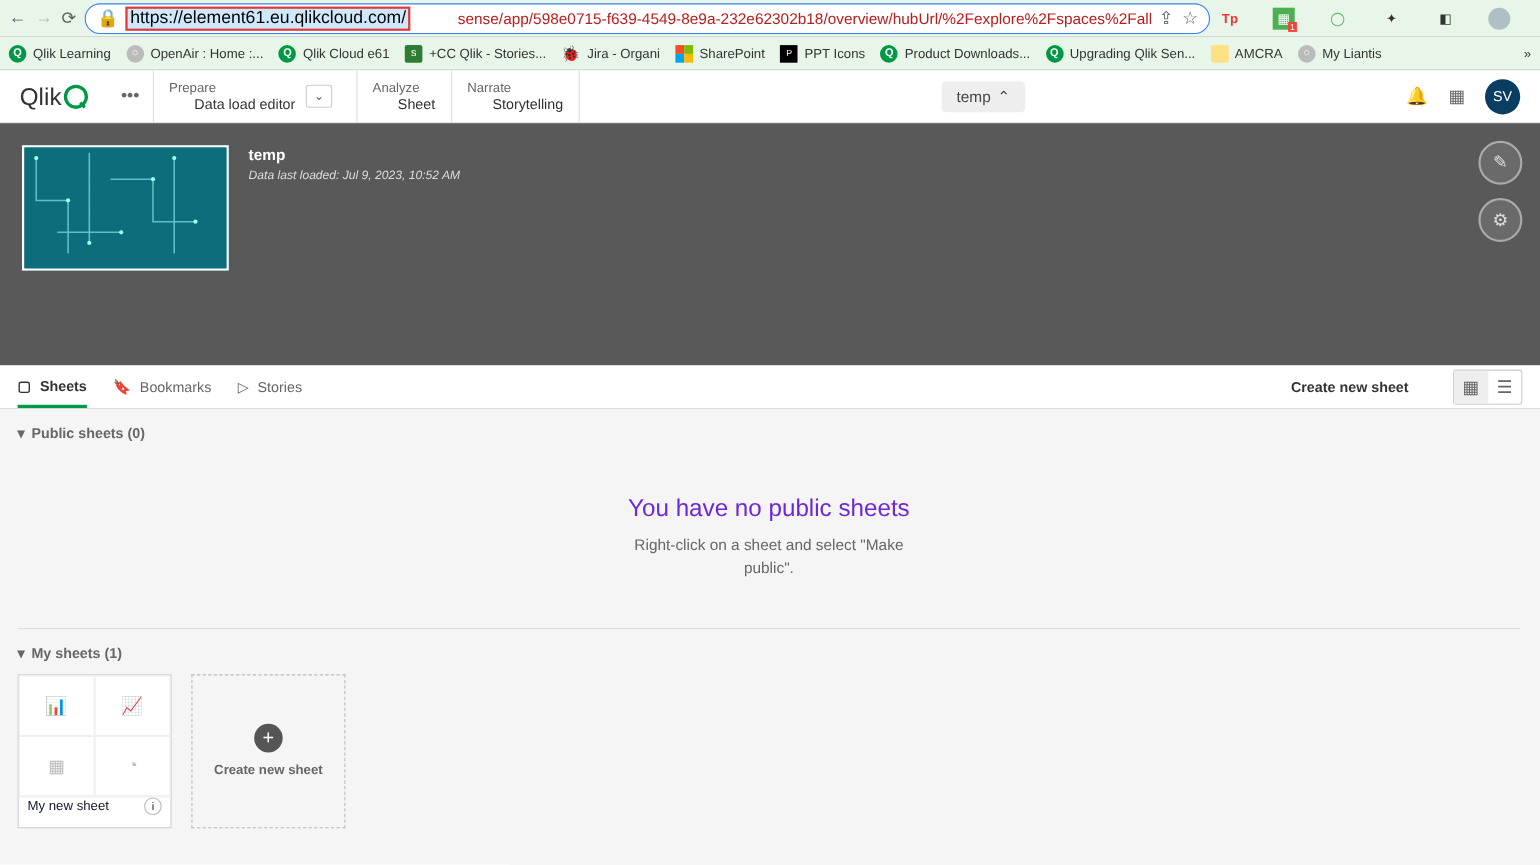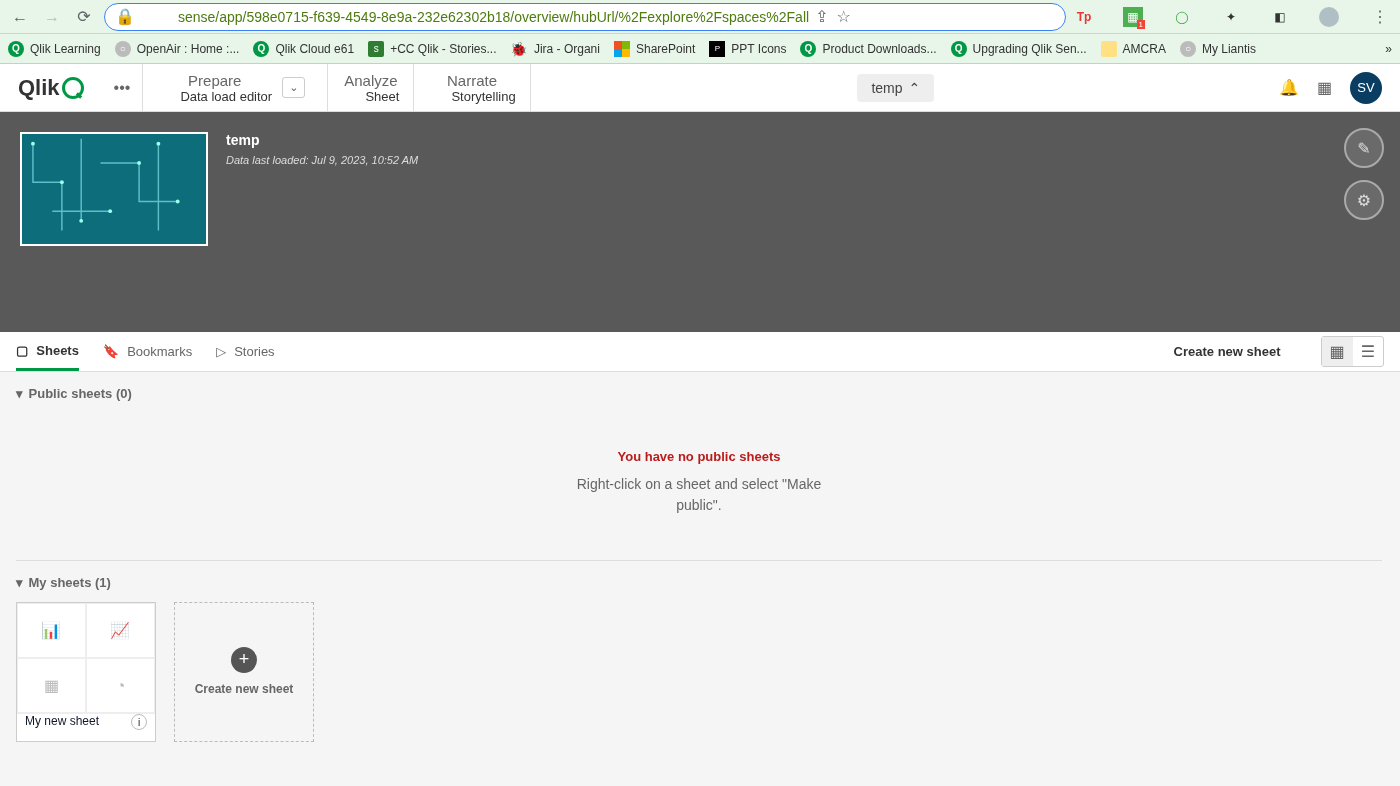--- a/index.html
+++ b/index.html
@@ -2,44 +2,44 @@
 <html><head>
 <meta charset="utf-8">
 <style>
 * { margin: 0; padding: 0; box-sizing: border-box; font-family: -apple-system, BlinkMacSystemFont, "Segoe UI", Arial, sans-serif; }
 body { width: 1400px; height: 786px; overflow: hidden; background: #fff; }
 .browser-chrome { height: 34px; background: #e8f5e9; display: flex; align-items: center; padding: 0 8px; gap: 8px; border-bottom: 1px solid #d0d0d0; }
 .nav-btn { width: 24px; height: 24px; display: flex; align-items: center; justify-content: center; color: #5f6368; }
 .url-bar-wrap { flex: 1; height: 28px; background: #fff; border: 1px solid #3b82f6; border-radius: 14px; display: flex; align-items: center; padding: 0 10px; gap: 6px; }
 .lock-icon { color: #555; }
 .url-highlight { background: #cfe8fc; border: 2px solid #e53935; color: #000; padding: 0 2px; }
-.url-rest { color: #4d7c0f; font-size: 14px; white-space: nowrap; overflow: hidden; margin-left: 37px; }
+.url-rest { color: #b91c1c; font-size: 14px; white-space: nowrap; overflow: hidden; margin-left: 37px; }
 .url-end-icons { display: flex; gap: 8px; color: #5f6368; }
 .browser-actions { display: flex; gap: 29px; align-items: center; }
 .ext-icon { width: 20px; height: 20px; display:flex; align-items:center; justify-content:center; font-size:12px; }
 .avatar-sm { width:20px; height:20px; border-radius:50%; background:#b0bec5; }
 
 .bookmarks-bar { height: 30px; background: #e8f5e9; display: flex; align-items: center; padding: 0 8px; gap: 14px; border-bottom: 1px solid #ccc; overflow:hidden; }
 .bk-item { display: flex; align-items: center; gap: 6px; font-size: 12px; color: #333; white-space: nowrap; }
 .bk-dot { width: 16px; height: 16px; border-radius: 50%; display:flex; align-items:center; justify-content:center; font-size:10px; font-weight:bold; }
 .green-dot { background: #009845; color: #fff; }
 .grey-dot { background: #bbb; color:#fff; }
 .sp-sq { width:16px;height:16px;background:#2f7d32;color:#fff;font-size:10px;display:flex;align-items:center;justify-content:center;border-radius:2px;}
 .ms-sq { width:16px;height:16px; display:grid; grid-template-columns:1fr 1fr; grid-template-rows:1fr 1fr;}
 .ms-sq div:nth-child(1){background:#f25022;} .ms-sq div:nth-child(2){background:#7fba00;} .ms-sq div:nth-child(3){background:#00a4ef;} .ms-sq div:nth-child(4){background:#ffb900;}
 .ppt-sq { width:16px;height:16px;background:#000;color:#fff;font-size:8px;display:flex;align-items:center;justify-content:center;}
 .folder-sq{width:16px;height:16px;background:#ffe082;border-radius:2px;}
 
 .app-header { height: 48px; background: #fff; border-bottom: 1px solid #ddd; display: flex; align-items: stretch; }
-.qlik-logo { padding: 0 18px; display: flex; align-items: center; font-weight: bold; font-size: 22px; color: #333; }
+.qlik-logo { padding: 0 18px; display: flex; align-items: center; font-weight: normal; font-size: 22px; color: #333; }
 .qlik-q { width: 22px; height: 22px; border: 3px solid #009845; border-radius: 50%; margin-left: 2px; position:relative;}
 .qlik-q:after{content:'';position:absolute;width:6px;height:3px;background:#009845;bottom:-1px;right:-1px;transform:rotate(45deg);}
 .more-dots { padding: 0 12px; display: flex; align-items: center; color:#666; border-right:1px solid #ddd;}
 .header-section { padding: 6px 14px; display:flex; flex-direction:column; justify-content:center; border-right:1px solid #ddd;}
-.hs-label { font-size: 15px; color: #666; text-align: center; }
+.hs-label { font-size: 12px; color: #666; }
 .hs-value { font-size: 13px; color: #333; font-weight: 500; margin-left: 23px; }
 .header-flex { flex:1; display:flex; align-items:center; justify-content:center;}
 .app-pill { background:#eee; border-radius:4px; padding:6px 14px; font-size:14px; font-weight:500; color:#444; display:flex; align-items:center; gap:6px;}
 .header-actions { display:flex; align-items:center; gap:18px; padding:0 18px;}
 .hdr-icon { color:#666; }
 .user-avatar { width:32px;height:32px;border-radius:50%;background:#0a3d62;color:#fff;display:flex;align-items:center;justify-content:center;font-size:13px;font-weight:500;}
 
 .hero { background: #595959; height: 220px; position:relative; display:flex; padding:20px; gap:18px;}
 .app-thumb { width:188px; height:114px; border:2px solid #fff; background:#0d6d7a; position:relative; }
 .app-thumb svg { width:100%; height:100%; }
@@ -55,21 +55,21 @@
 .tabs-spacer{flex:1;}
 .create-btn { font-size:13px; font-weight:bold; color:#333;}
 .view-toggle { display:flex; border:1px solid #ccc; border-radius:3px; margin-left:16px;}
 .view-toggle div { padding:5px 8px; color:#666; }
 .view-toggle div.active { background:#eee;}
 
 .content-area { height: calc(786px - 34px - 30px - 48px - 220px - 40px); background:#f5f5f5; overflow:auto;}
 .inner-content { padding:14px 18px 14px 16px; }
 .section-hdr { font-size:13px; font-weight:bold; color:#666; display:flex; align-items:center; gap:6px;}
 .empty-msg { text-align:center; padding:48px 0 40px;}
-.empty-title { font-size:13px; font-weight:bold; color:#b91c1c; margin-bottom:10px;}
+.empty-title { font-size:22px; font-weight:normal; color:#6d28d9; margin-bottom:10px;}
 .empty-sub { font-size:14px; color:#666; line-height:1.5;}
 .divider { height:1px; background:#ddd; margin:4px 0 14px;}
 .sheets-row { display:flex; gap:18px; margin-top:12px;}
 .sheet-card { width:140px; height:140px; border:1px solid #ccc; background:#fff; display:flex; flex-direction:column;}
 .sheet-preview { flex:1; display:grid; grid-template-columns:1fr 1fr; grid-template-rows:1fr 1fr;}
 .sheet-preview div { border:1px solid #eee; display:flex; align-items:center; justify-content:center; color:#bbb;}
 .sheet-footer { height:28px; border-top:1px solid #eee; display:flex; align-items:flex-start; justify-content:space-between; padding:0 8px; font-size:12px; color:#0f172a;}
 .new-card { width:140px; height:140px; border:1px dashed #bbb; display:flex; flex-direction:column; align-items:center; justify-content:center; gap:8px;}
 .plus-circle { width:26px;height:26px;background:#555;border-radius:50%;color:#fff;display:flex;align-items:center;justify-content:center;font-size:18px;}
 .new-card-text { font-size:12px; color:#666; font-weight:bold; text-align:center; line-height:1.4;}
@@ -77,20 +77,21 @@
 </style>
 </head>
 <body>
 
 <div class="browser-chrome">
   <div class="nav-btn">←</div>
   <div class="nav-btn" style="color:#bbb">→</div>
   <div class="nav-btn">⟳</div>
   <div class="url-bar-wrap">
     <span class="lock-icon">🔒</span>
+    <span class="url-highlight">https://element61.eu.qlikcloud.com/</span>
     <span class="url-rest">sense/app/598e0715-f639-4549-8e9a-232e62302b18/overview/hubUrl/%2Fexplore%2Fspaces%2Fall</span>
     <span class="url-end-icons">
       <span>⇪</span>
       <span>☆</span>
     </span>
   </div>
   <div class="browser-actions">
     <div class="ext-icon" style="color:#e53935;font-weight:bold">Tp</div>
     <div class="ext-icon" style="background:#4caf50;color:#fff;position:relative">▦<span style="position:absolute;bottom:-2px;right:-2px;background:#f44336;color:#fff;font-size:8px;padding:0 2px">1</span></div>
     <div class="ext-icon" style="color:#4caf50">◯</div>

